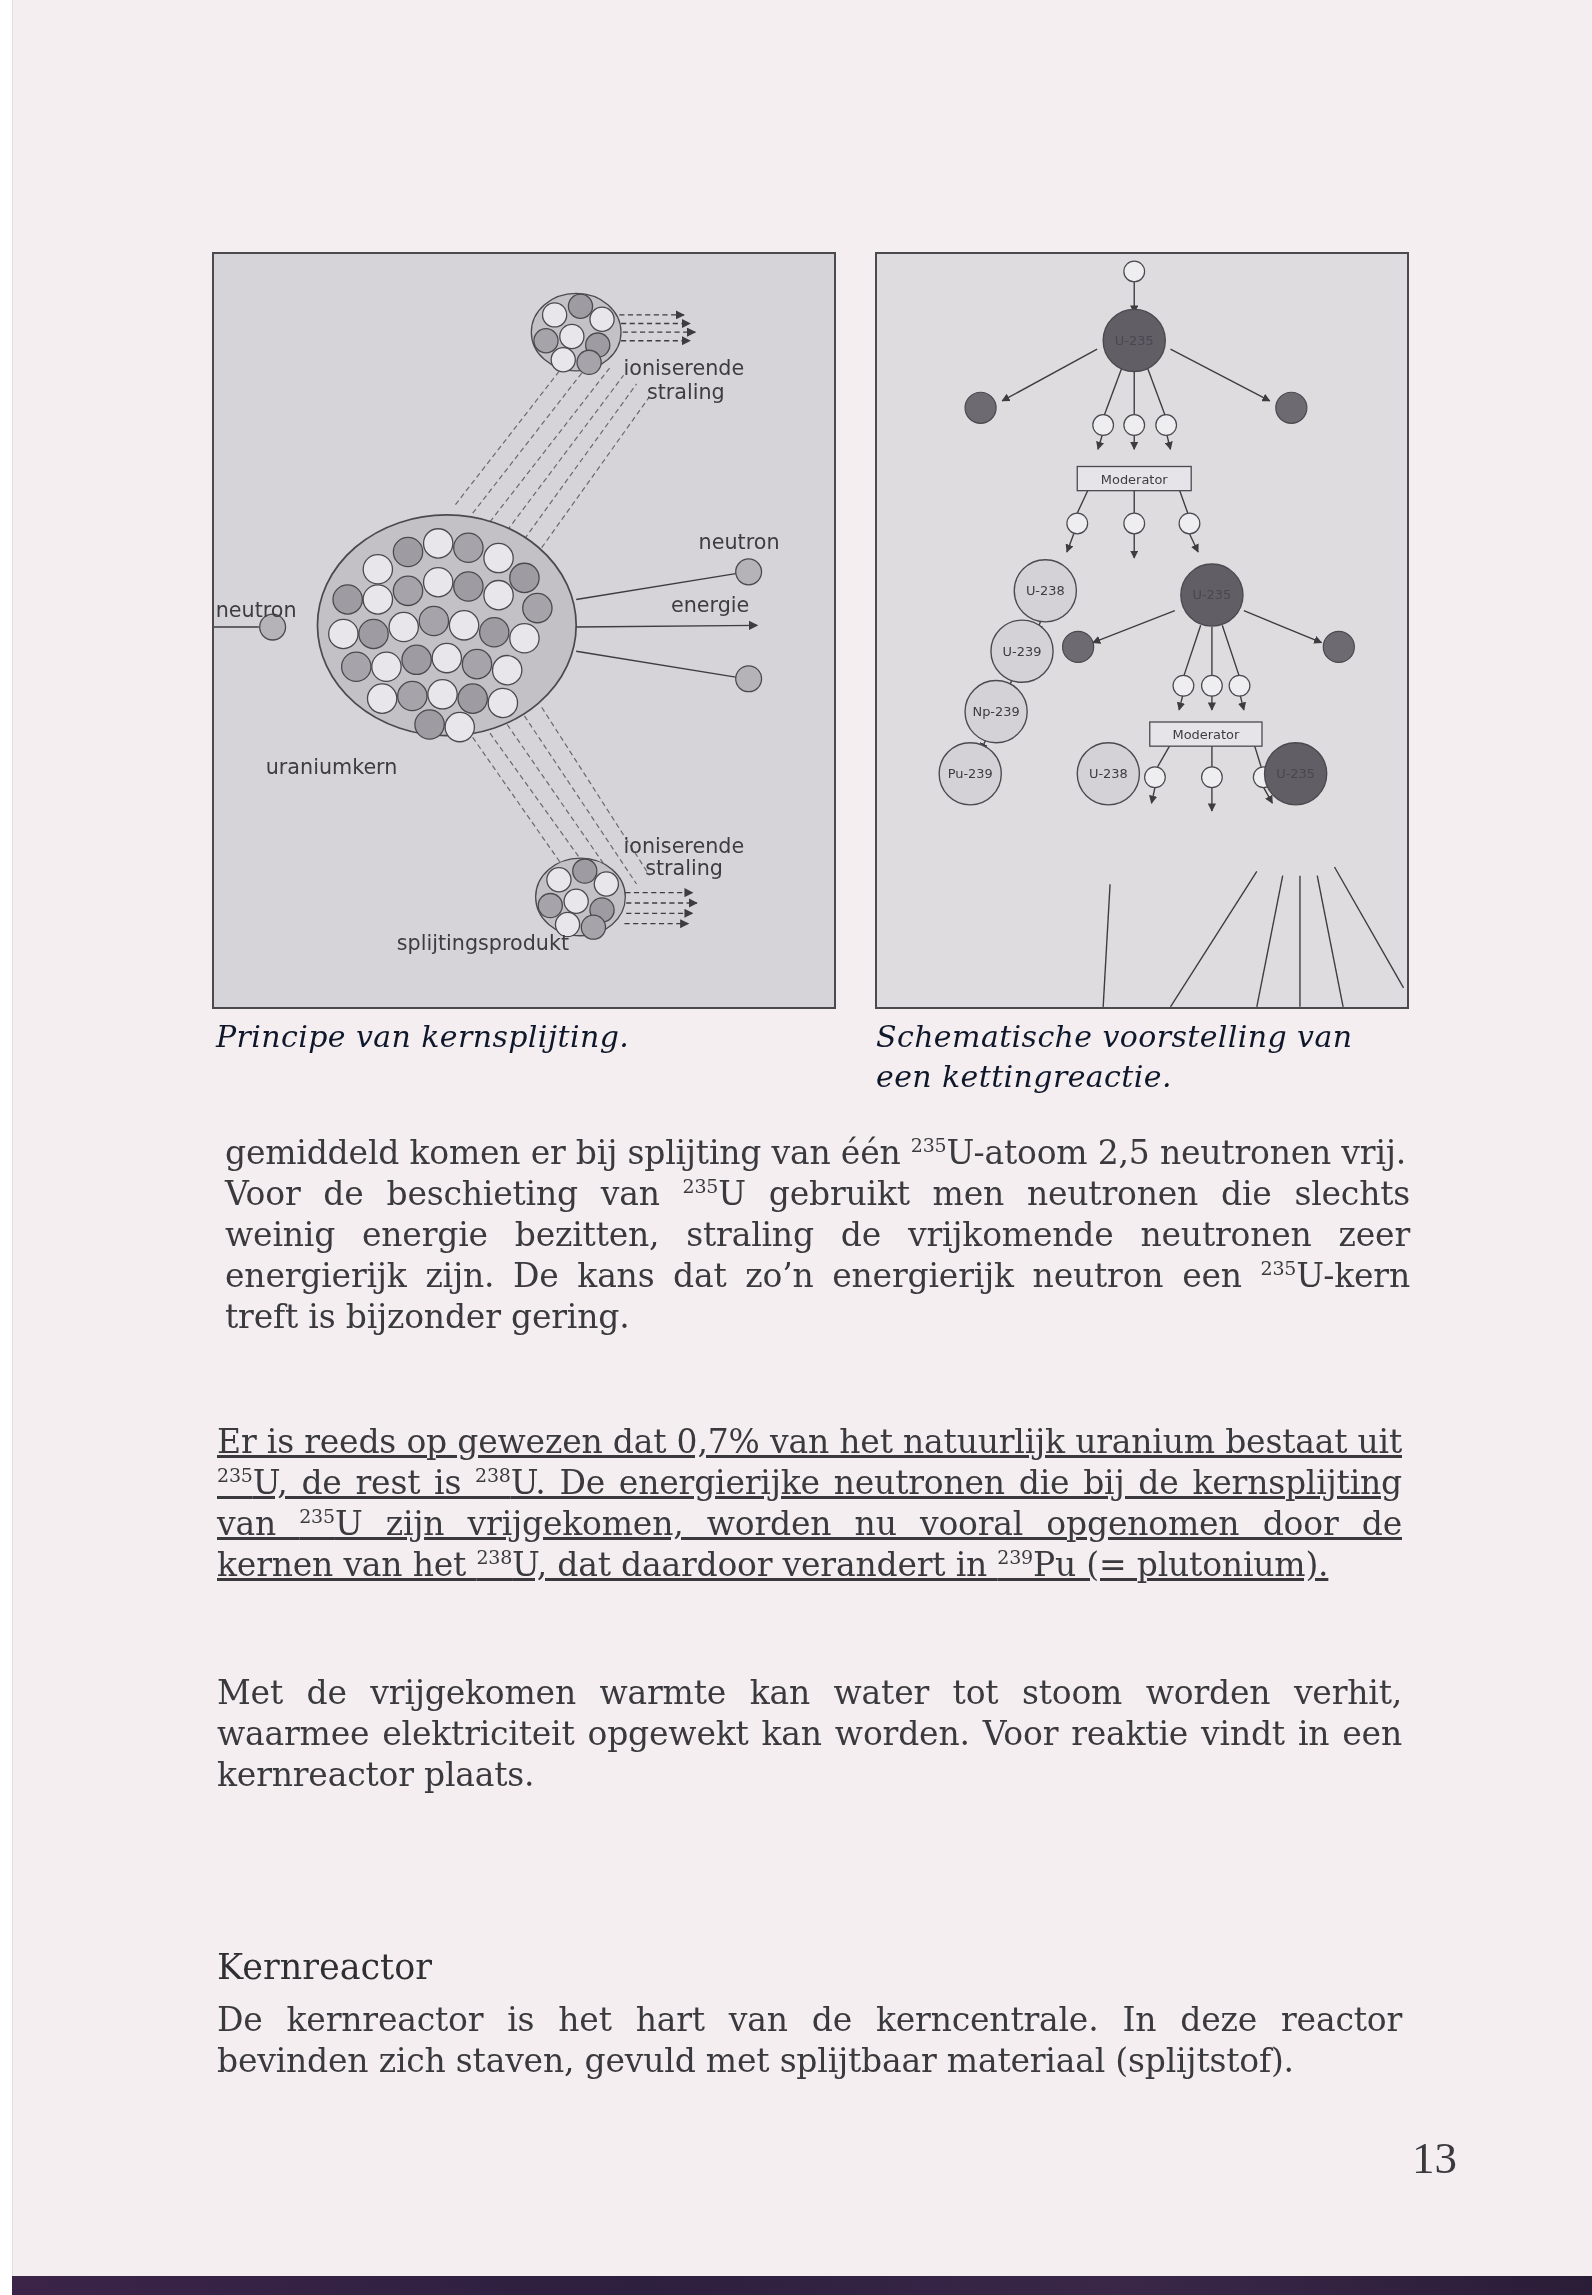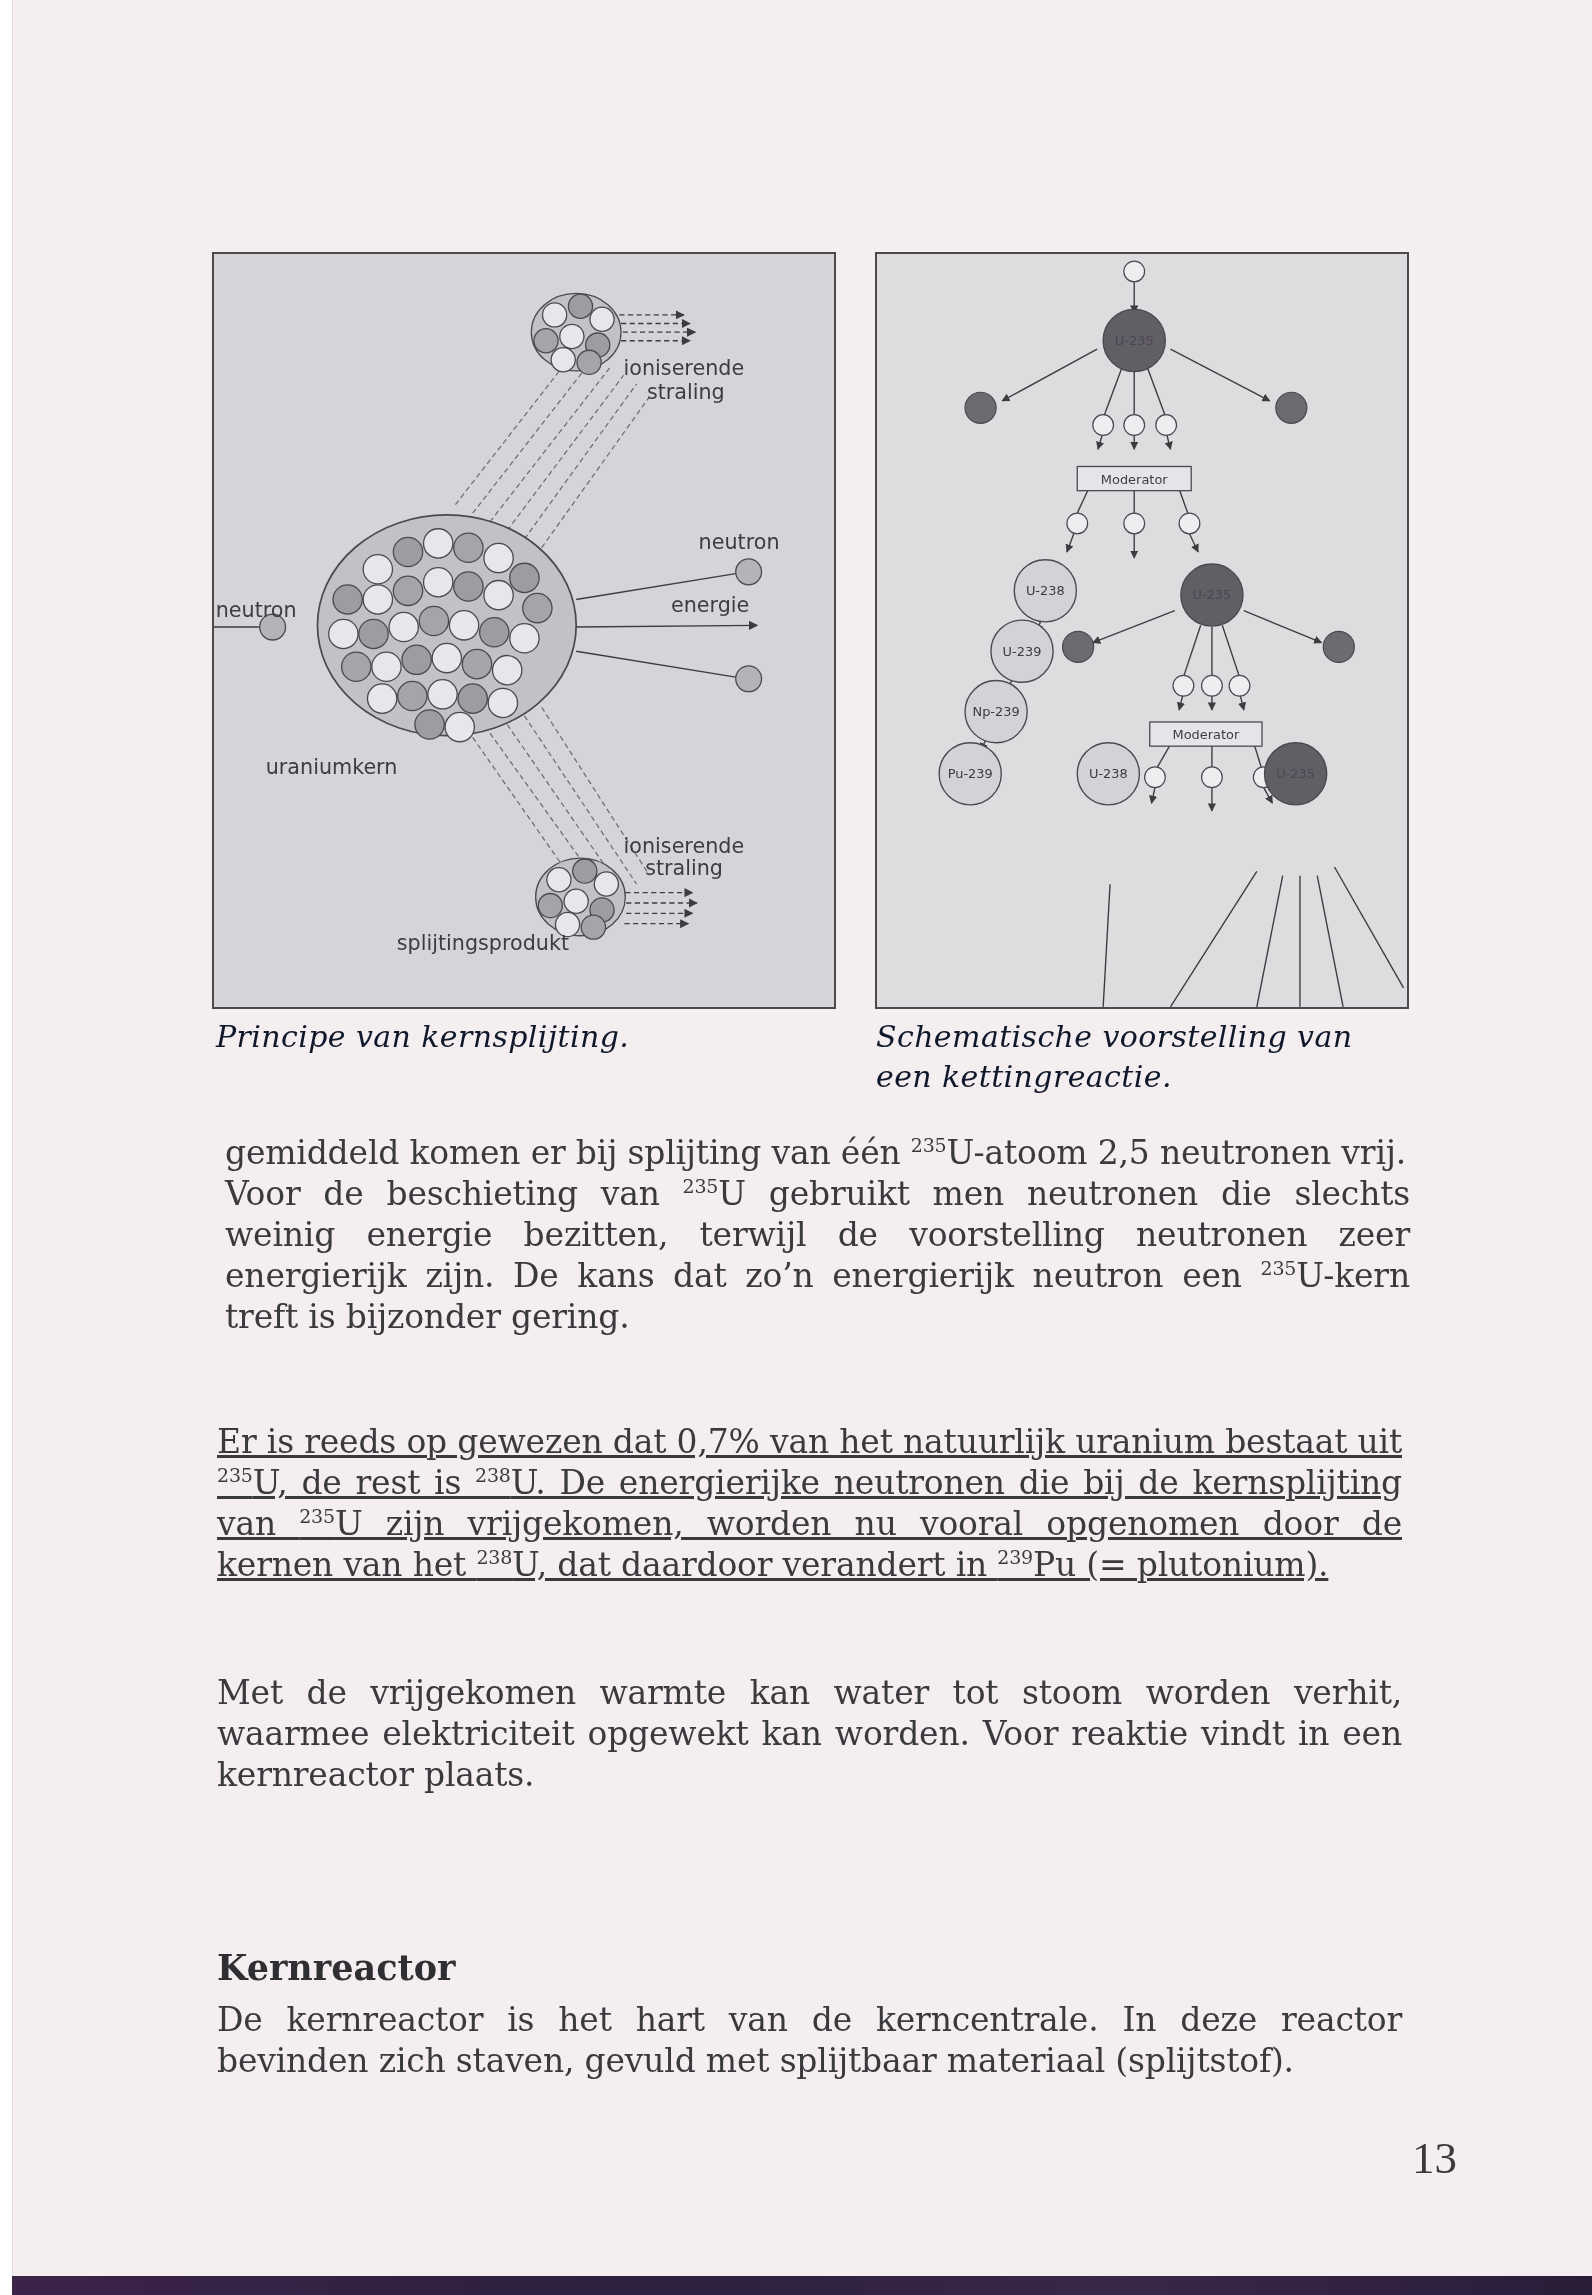--- a/index.html
+++ b/index.html
@@ -19,21 +19,21 @@
   .svg-label { font-family: "DejaVu Sans", "Liberation Sans", sans-serif; fill: #3d3d40; }
   .caption { position: absolute; font-style: italic; font-size: 30px; color: #0f172a; line-height: 40px; letter-spacing: 0.4px; font-family: "DejaVu Serif", serif; }
   #cap1 { left: 216px; top: 1017px; }
   #cap2 { left: 876px; top: 1017px; width: 535px; }
   .para { position: absolute; left: 217px; width: 1185px; font-size: 33px; line-height: 41px; text-align: justify; letter-spacing: -0.2px; }
   .para p { margin: 0; }
   .para sup { font-size: 19px; vertical-align: 12px; line-height: 0; }
   #p1 { top: 1132px; margin-left: 8px; }
   #p2 { top: 1421px; text-decoration: underline; }
   #p3 { top: 1672px; }
-  #heading { position: absolute; left: 217px; top: 1947px; font-size: 35px; font-weight: bold; color: #2f2f33; }
+  #heading { position: absolute; left: 217px; top: 1947px; font-size: 35px; font-weight: normal; color: #2f2f33; }
   #p4 { top: 1999px; }
   #page-number { position: absolute; left: 1412px; top: 2132px; font-size: 45px; font-family: Liberation Serif, serif; }
 </style>
 </head>
 <body>
 
 <div class="left-edge"></div>
 
 <div class="figure" id="fig1">
   <svg width="620" height="753" viewBox="0 0 719 872" xmlns="http://www.w3.org/2000/svg">
@@ -264,21 +264,21 @@
       <text x="485" y="607" fill="#4a4750">U-235</text>
     </g>
   </svg>
 </div>
 
 <div class="caption" id="cap1">Principe van kernsplijting.</div>
 <div class="caption" id="cap2">Schematische voorstelling van een kettingreactie.</div>
 
 <div class="para" id="p1">
   <p><span>gemiddeld komen er bij splijting van één </span><sup>235</sup><span>U-atoom 2,5 neutronen vrij.</span></p>
-  <p><span>Voor de beschieting van </span><sup>235</sup><span>U gebruikt men neutronen die slechts weinig energie bezitten, terwijl de voorstelling neutronen zeer energierijk zijn. De kans dat zo’n energierijk neutron een </span><sup>235</sup><span>U-kern treft is bijzonder gering.</span></p>
+  <p><span>Voor de beschieting van </span><sup>235</sup><span>U gebruikt men neutronen die slechts weinig energie bezitten, straling de vrijkomende neutronen zeer energierijk zijn. De kans dat zo’n energierijk neutron een </span><sup>235</sup><span>U-kern treft is bijzonder gering.</span></p>
 </div>
 
 <div class="para" id="p2">
   <p><span>Er is reeds op gewezen dat 0,7% van het natuurlijk uranium bestaat uit </span><sup>235</sup><span>U, de rest is </span><sup>238</sup><span>U. De energierijke neutronen die bij de kernsplijting van </span><sup>235</sup><span>U zijn vrijgekomen, worden nu vooral opgenomen door de kernen van het </span><sup>238</sup><span>U, dat daardoor verandert in </span><sup>239</sup><span>Pu (= plutonium).</span></p>
 </div>
 
 <div class="para" id="p3">
   <p>Met de vrijgekomen warmte kan water tot stoom worden verhit, waarmee elektriciteit opgewekt kan worden. Voor reaktie vindt in een kernreactor plaats.</p>
 </div>
 

